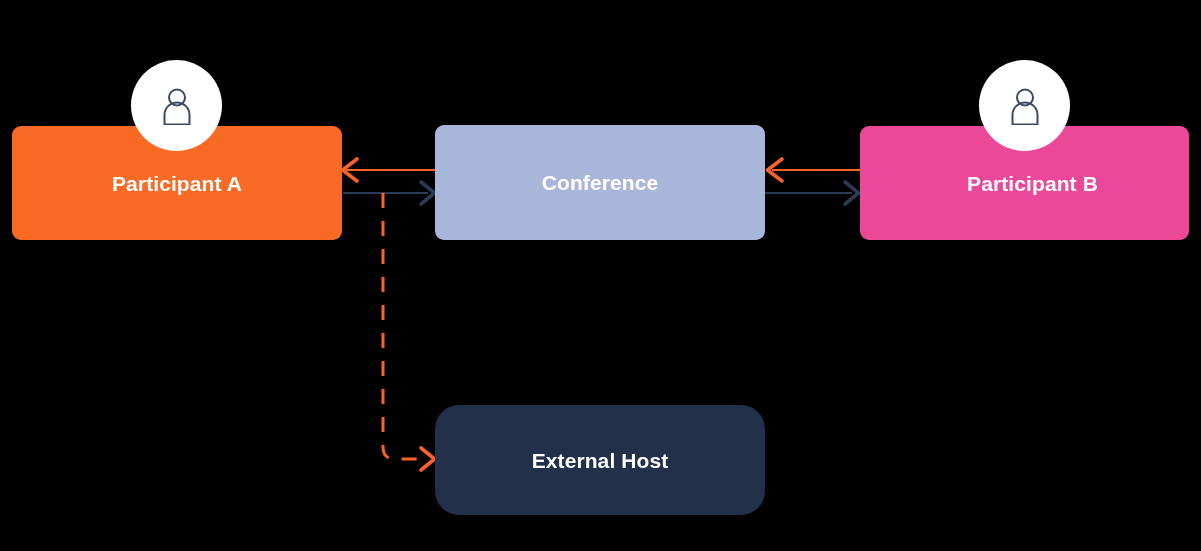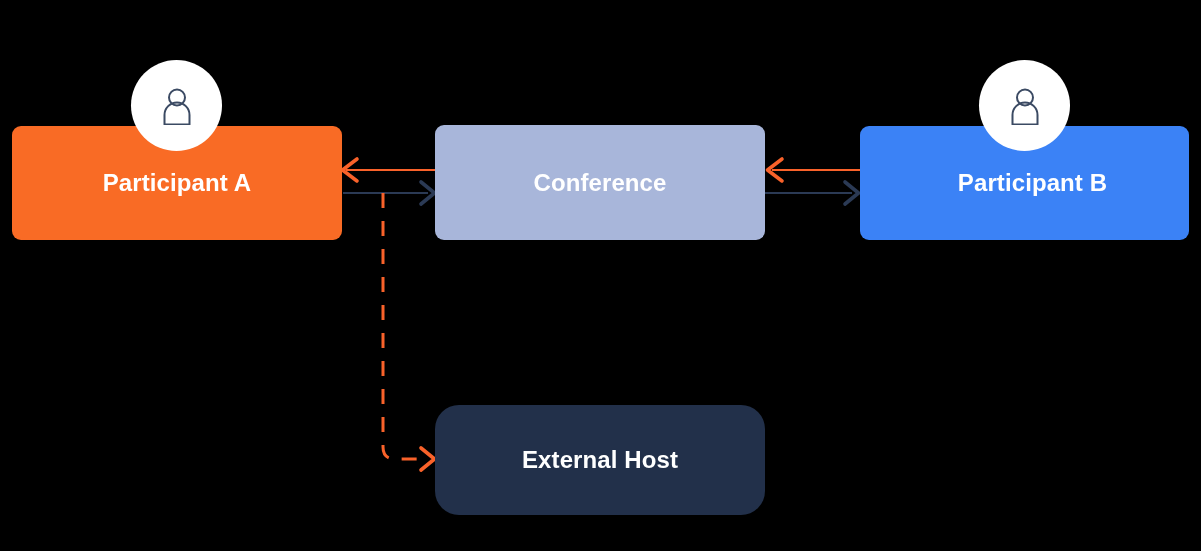--- a/index.html
+++ b/index.html
@@ -30,21 +30,21 @@
     position: absolute;
     border-radius: 9px;
     display: flex;
     align-items: center;
     justify-content: center;
     box-sizing: border-box;
   }
   .node-label {
     color: #ffffff;
     font-weight: bold;
-    font-size: 24px;
+    font-size: 21px;
     letter-spacing: 0.1px;
     line-height: 1;
     text-align: center;
     white-space: nowrap;
   }
   .avatar {
     position: absolute;
     width: 91px;
     height: 91px;
     border-radius: 50%;
@@ -106,21 +106,21 @@
         <circle cx="17" cy="10.5" r="8" fill="none" stroke="#3B4A63" stroke-width="2"></circle>
         <path d="M4.5,37.5 L4.5,28 A12.5,12.5 0 0 1 29.5,28 L29.5,37.5 Z" fill="none" stroke="#3B4A63" stroke-width="2" stroke-linejoin="round"></path>
       </svg>
     </span>
   </div>
 
   <div class="node-box" id="conference-box" style="background:#A8B6DA;justify-content:center;">
     <span class="node-label">Conference</span>
   </div>
 
-  <div class="node-box" id="participant-b-box" style="background:#3b82f6;padding-left:16px;">
+  <div class="node-box" id="participant-b-box" style="background:#ec4899;padding-left:16px;">
     <span class="node-label">Participant B</span>
   </div>
   <div class="avatar" id="participant-b-avatar">
     <span>
       <svg width="34" height="38" viewBox="0 0 34 38" aria-hidden="true">
         <circle cx="17" cy="10.5" r="8" fill="none" stroke="#3B4A63" stroke-width="2"></circle>
         <path d="M4.5,37.5 L4.5,28 A12.5,12.5 0 0 1 29.5,28 L29.5,37.5 Z" fill="none" stroke="#3B4A63" stroke-width="2" stroke-linejoin="round"></path>
       </svg>
     </span>
   </div>

